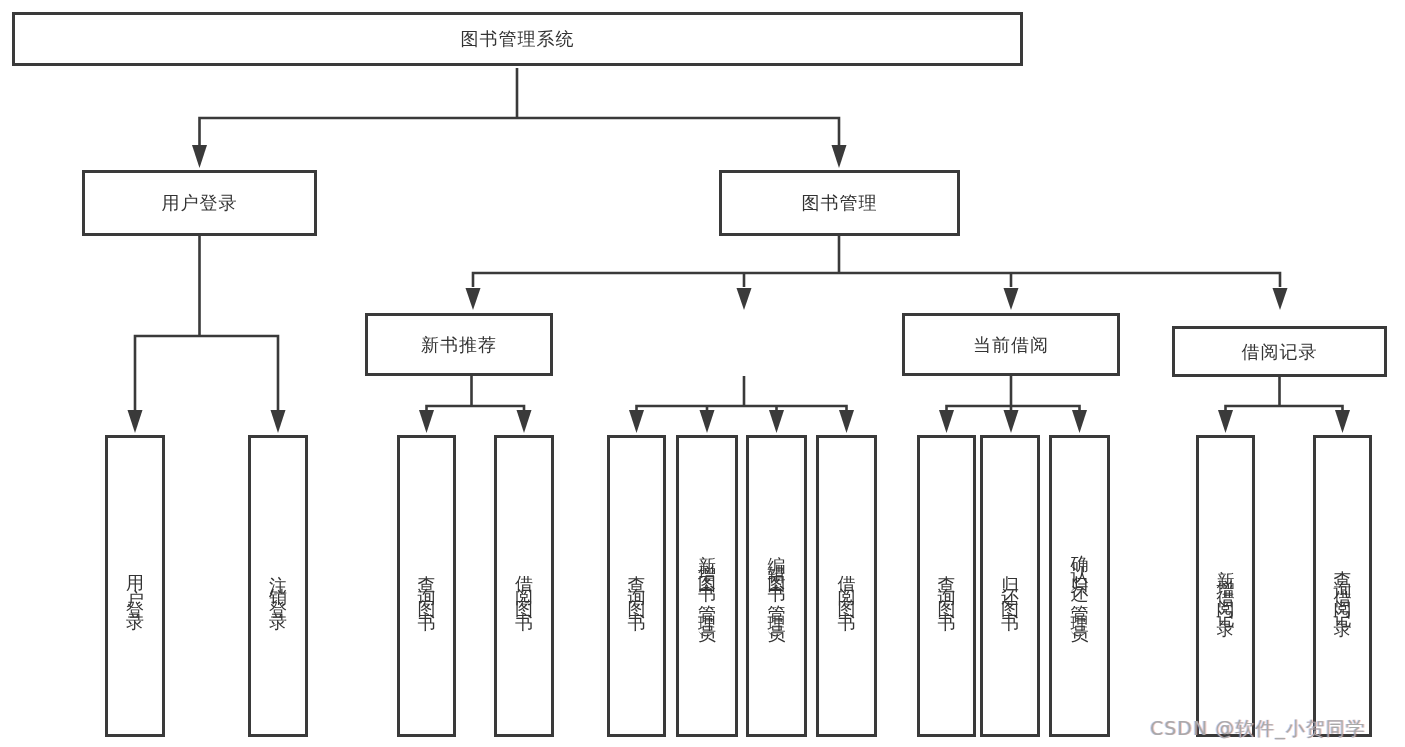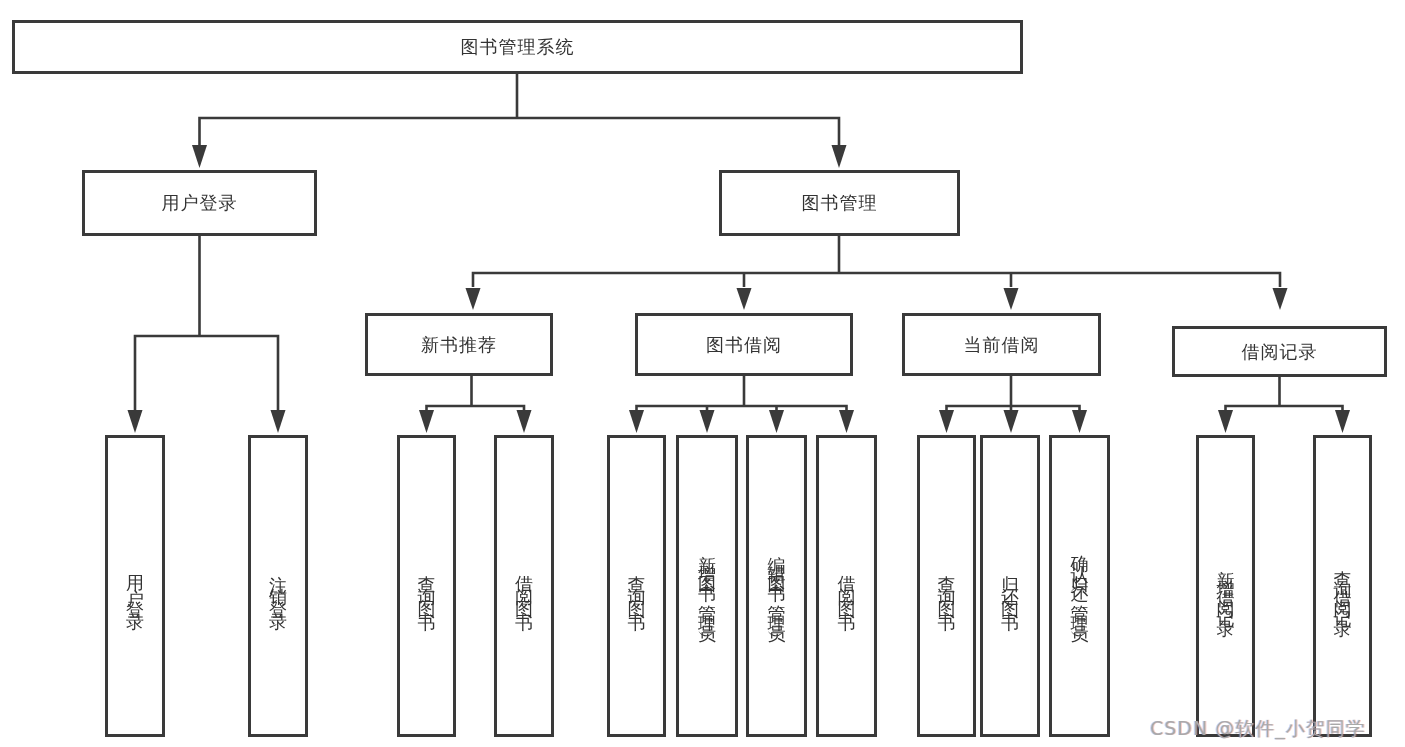--- a/index.html
+++ b/index.html
@@ -93,38 +93,35 @@
       <polygon points="769,410 784,410 776.5,433"></polygon>
       <polygon points="839,410 854,410 846.5,433"></polygon>
       <polygon points="939,410 954,410 946.5,433"></polygon>
       <polygon points="1003.5,410 1018.5,410 1011,433"></polygon>
       <polygon points="1072,410 1087,410 1079.5,433"></polygon>
       <polygon points="1218,410 1233,410 1225.5,433"></polygon>
       <polygon points="1335,410 1350,410 1342.5,433"></polygon>
     </g>
   </svg>
 
-  <div class="box" style="left:12px; top:20px; width:1011px; height:54px;font-family:Liberation Mono, monospace;">
+  <div class="box" style="left:12px; top:12px; width:1011px; height:54px;font-family:Liberation Mono, monospace;">
     <span>图书管理系统</span>
   </div>
 
   <div class="box" style="left:82px; top:170px; width:235px; height:66px;">
     <span>用户登录</span>
   </div>
   <div class="box" style="left:719px; top:170px; width:241px; height:66px;">
     <span>图书管理</span>
   </div>
 
   <div class="box" style="left:365px; top:313px; width:188px; height:63px;">
     <span>新书推荐</span>
   </div>
-  <div class="box" style="left:635px; top:313px; width:218px; height:63px;">
-    <span>图书借阅</span>
-  </div>
-  <div class="box" style="left:902px; top:313px; width:199px; height:63px;">
+  <div class="box" style="left:902px; top:313px; width:218px; height:63px;">
     <span>当前借阅</span>
   </div>
   <div class="box" style="left:1172px; top:326px; width:215px; height:51px;">
     <span>借阅记录</span>
   </div>
 
   <div class="box leaf" style="left:105px; top:435px; width:60px; height:302px;">
     <span class="vtext short">用户登录</span>
   </div>
   <div class="box leaf" style="left:248px; top:435px; width:60px; height:302px;">

